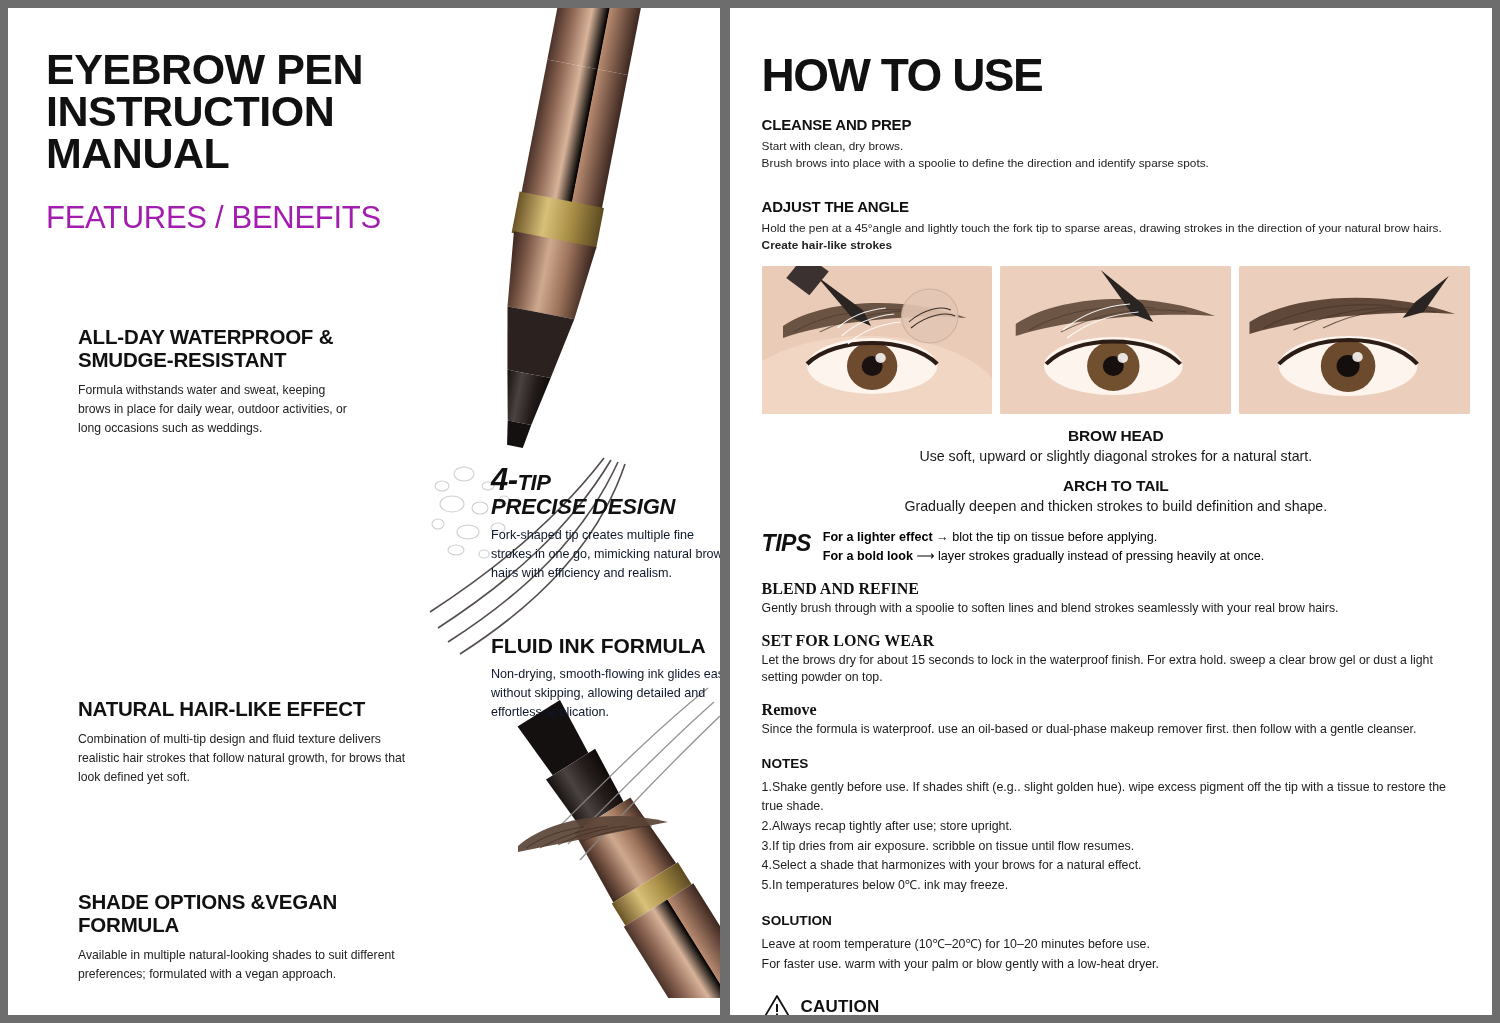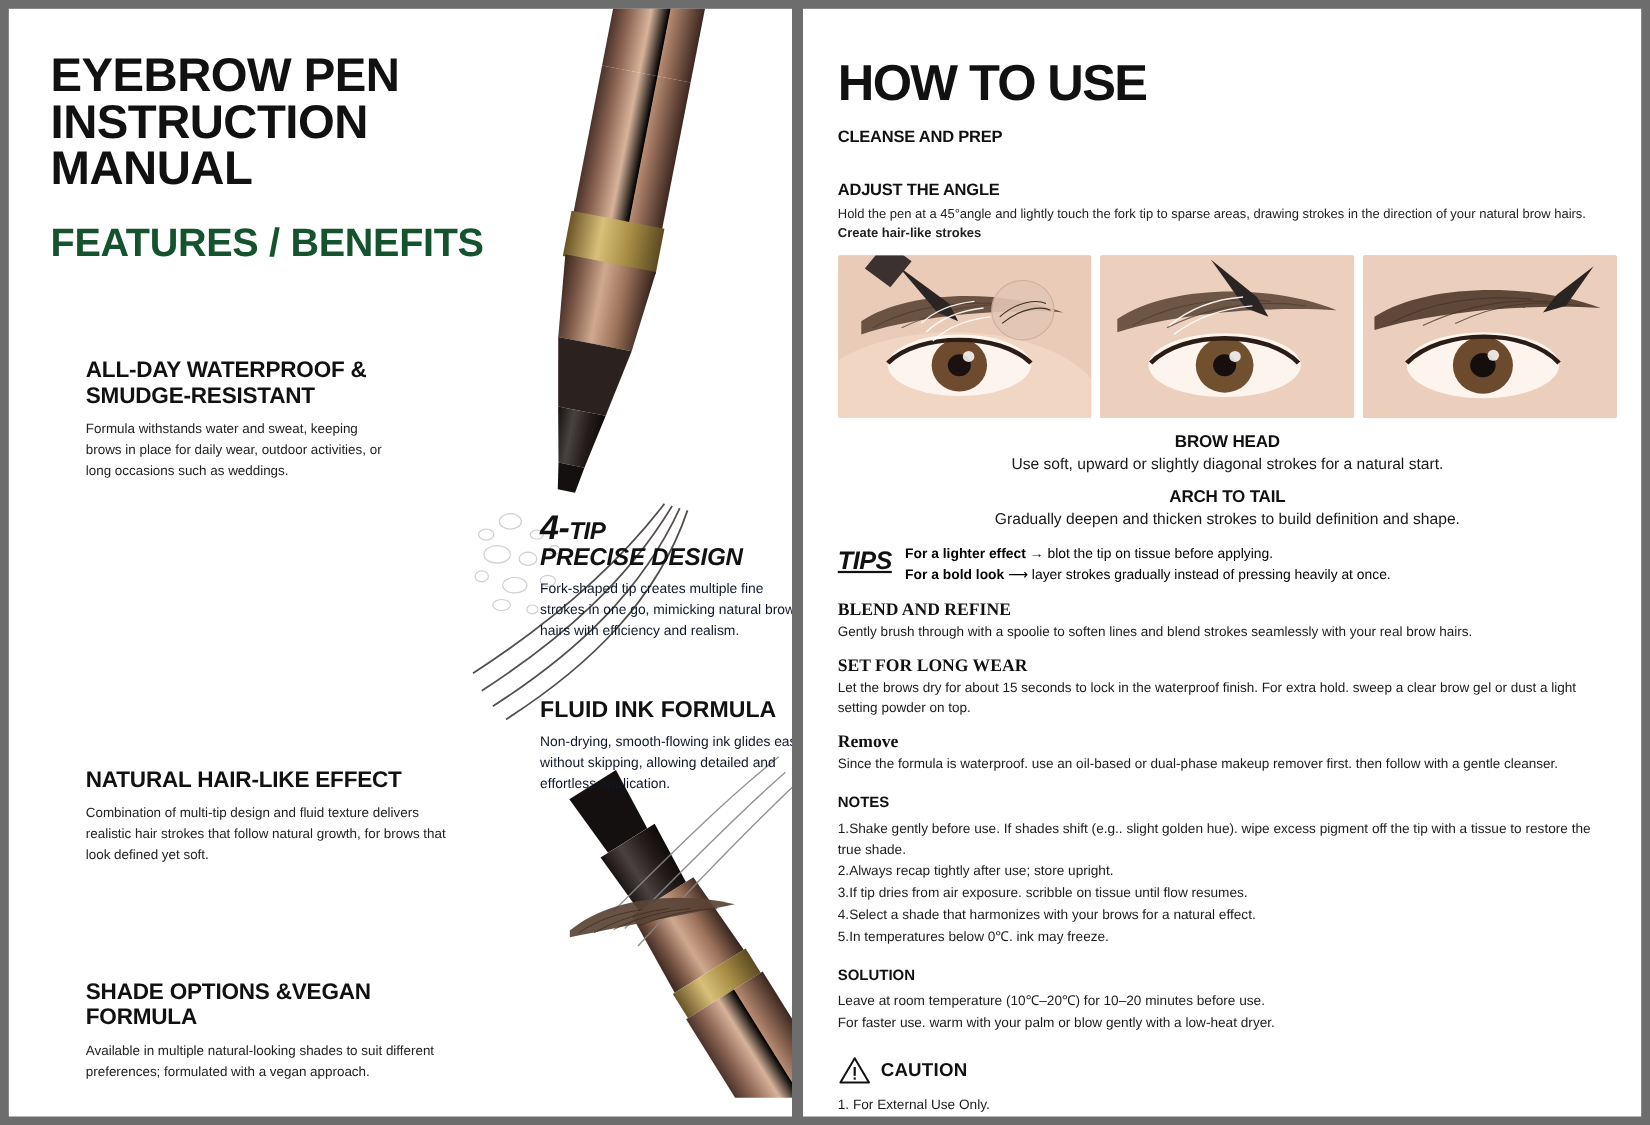--- a/index.html
+++ b/index.html
@@ -46,23 +46,23 @@
   .title {
     font-weight: bold;
     font-size: 43px;
     line-height: 0.98;
     letter-spacing: -0.5px;
     color: #111;
     margin: 22px 0 0 0;
     max-width: 420px;
   }
   .subtitle {
-    font-weight: bold;
-    font-size: 36px;
-    color: #14532d;
+    font-weight: normal;
+    font-size: 31px;
+    color: #a21caf;
     letter-spacing: -0.3px;
     margin-top: 26px;
   }
   .feat {
     position: absolute;
     color: #111;
   }
   .feat h3 {
     font-size: 20.5px;
     font-weight: bold;
@@ -191,21 +191,20 @@
     margin-top: 14px;
   }
   .tips .word {
     font-size: 23px;
     font-weight: bold;
     font-style: italic;
     letter-spacing: -0.5px;
     color: #111;
     line-height: 1;
     padding-top: 4px;
-    text-decoration: underline;
   }
   .tips .lines { font-size: 12.6px; line-height: 1.5; }
   .tips .lines b { font-weight: bold; }
   .sec2 { margin-top: 14px; }
   .sec2 h4 {
     font-size: 16px;
     font-weight: bold;
     margin: 0 0 2px 0;
     color: #111;
     font-family: Liberation Serif, serif;
@@ -370,20 +369,22 @@
   </div>
 
   <div class="page page-right">
     <div class="right-inner">
 
       <h1 class="how-title">HOW TO USE</h1>
 
       <div class="two-col">
         <div class="col">
           <div class="ch">CLEANSE AND PREP</div>
+          <p class="cp" style="white-space:pre-line">Start with clean, dry brows.
+Brush brows into place with a spoolie to define the direction and identify sparse spots.</p>
         </div>
         <div class="col">
           <div class="ch">ADJUST THE ANGLE</div>
           <p class="cp"><span>Hold the pen at a 45°angle and lightly touch the fork tip to sparse areas, drawing strokes in the direction of your natural brow hairs. </span><b>Create hair-like strokes</b></p>
         </div>
       </div>
 
       <div class="photos">
         <div class="photo">
           <svg viewBox="0 0 220 148" preserveAspectRatio="none" style="width:100%;height:100%">

